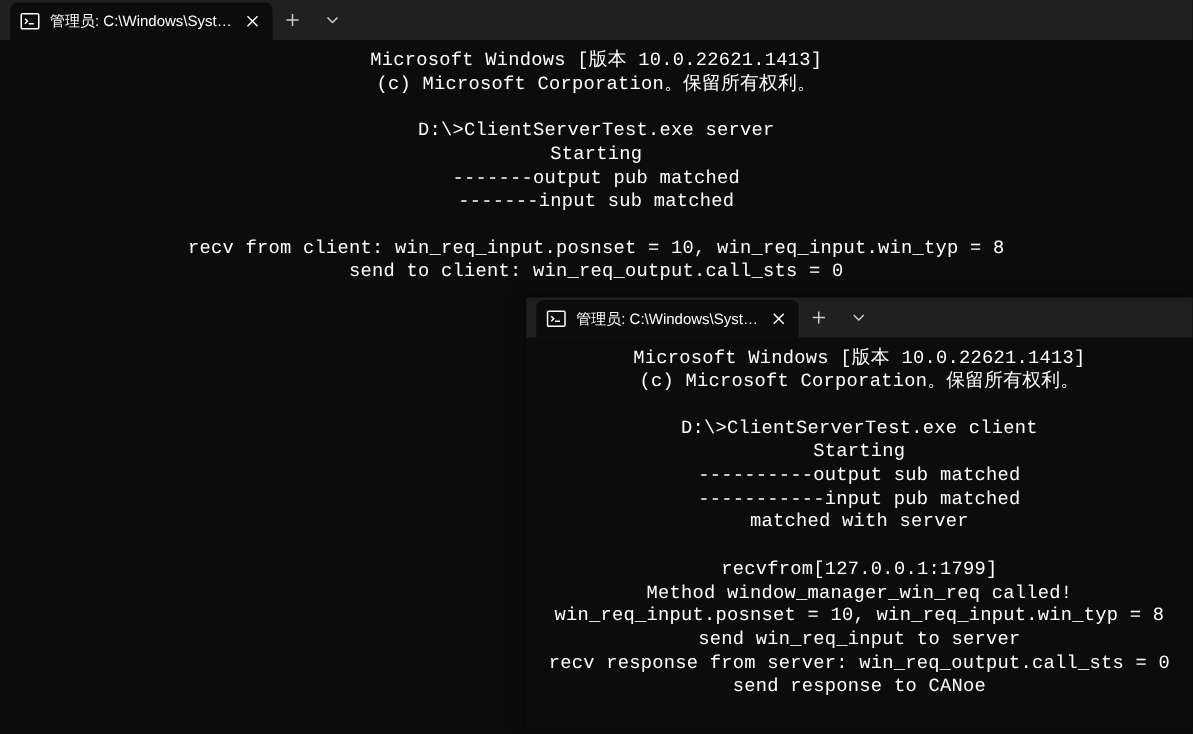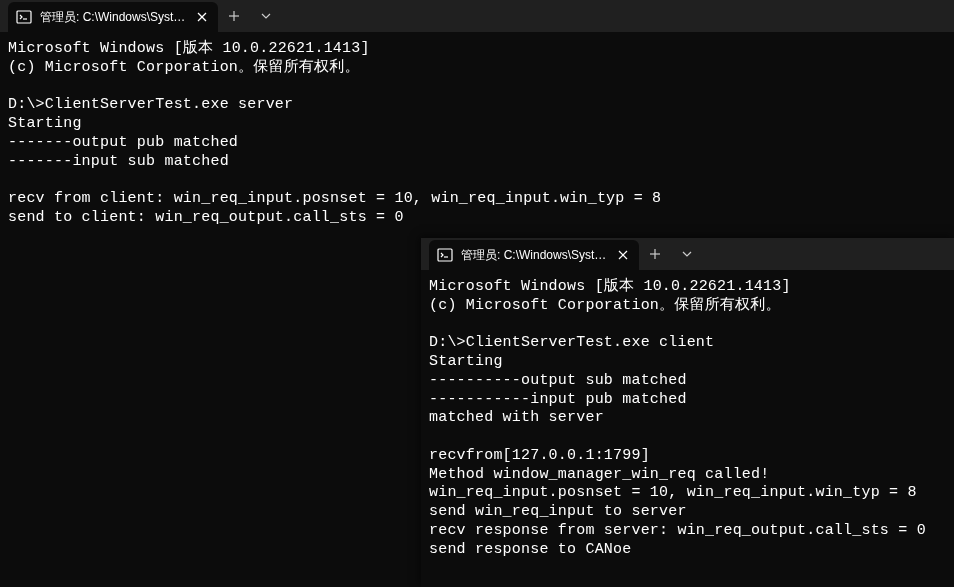--- a/index.html
+++ b/index.html
@@ -96,20 +96,21 @@
       color: #cccccc;
     }
     .terminal-content {
       padding: 8px;
       white-space: pre;
       line-height: 1.25;
       color: #ffffff;
       font-family: Consolas, "Courier New", monospace;
       font-size: 15px;
       letter-spacing: 0.2px;
+      text-align: center;
     }
     svg {
       display: block;
     }
   </style>
 </head>
 <body>
 
 <div class="terminal-window window1">
   <div class="tab-bar">

